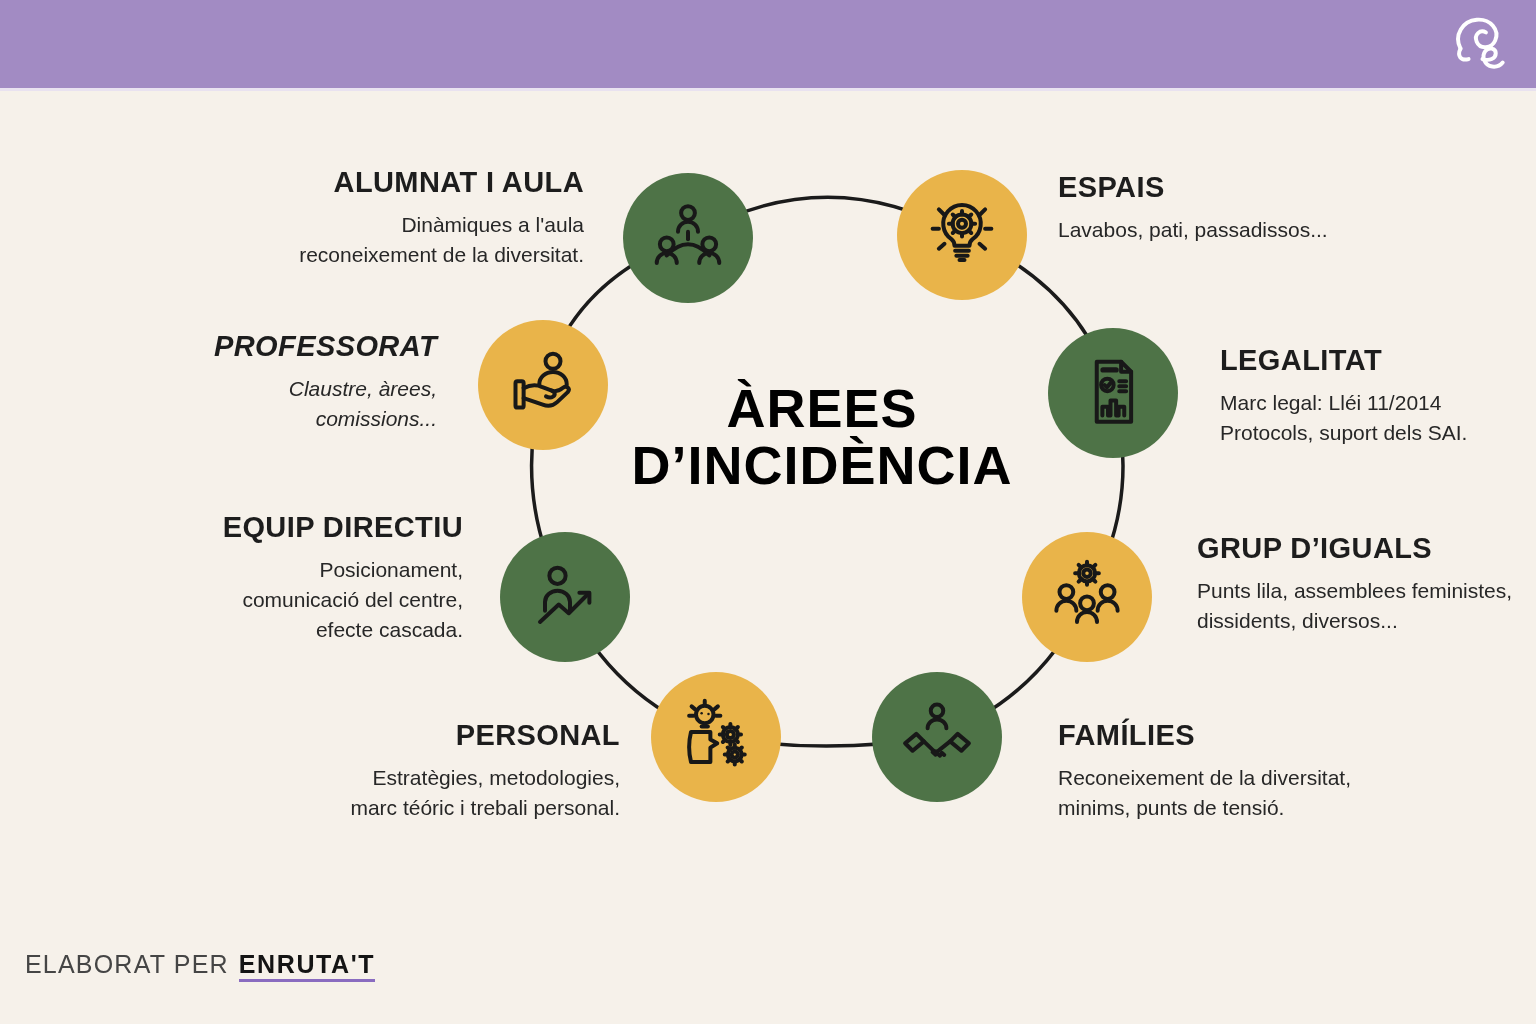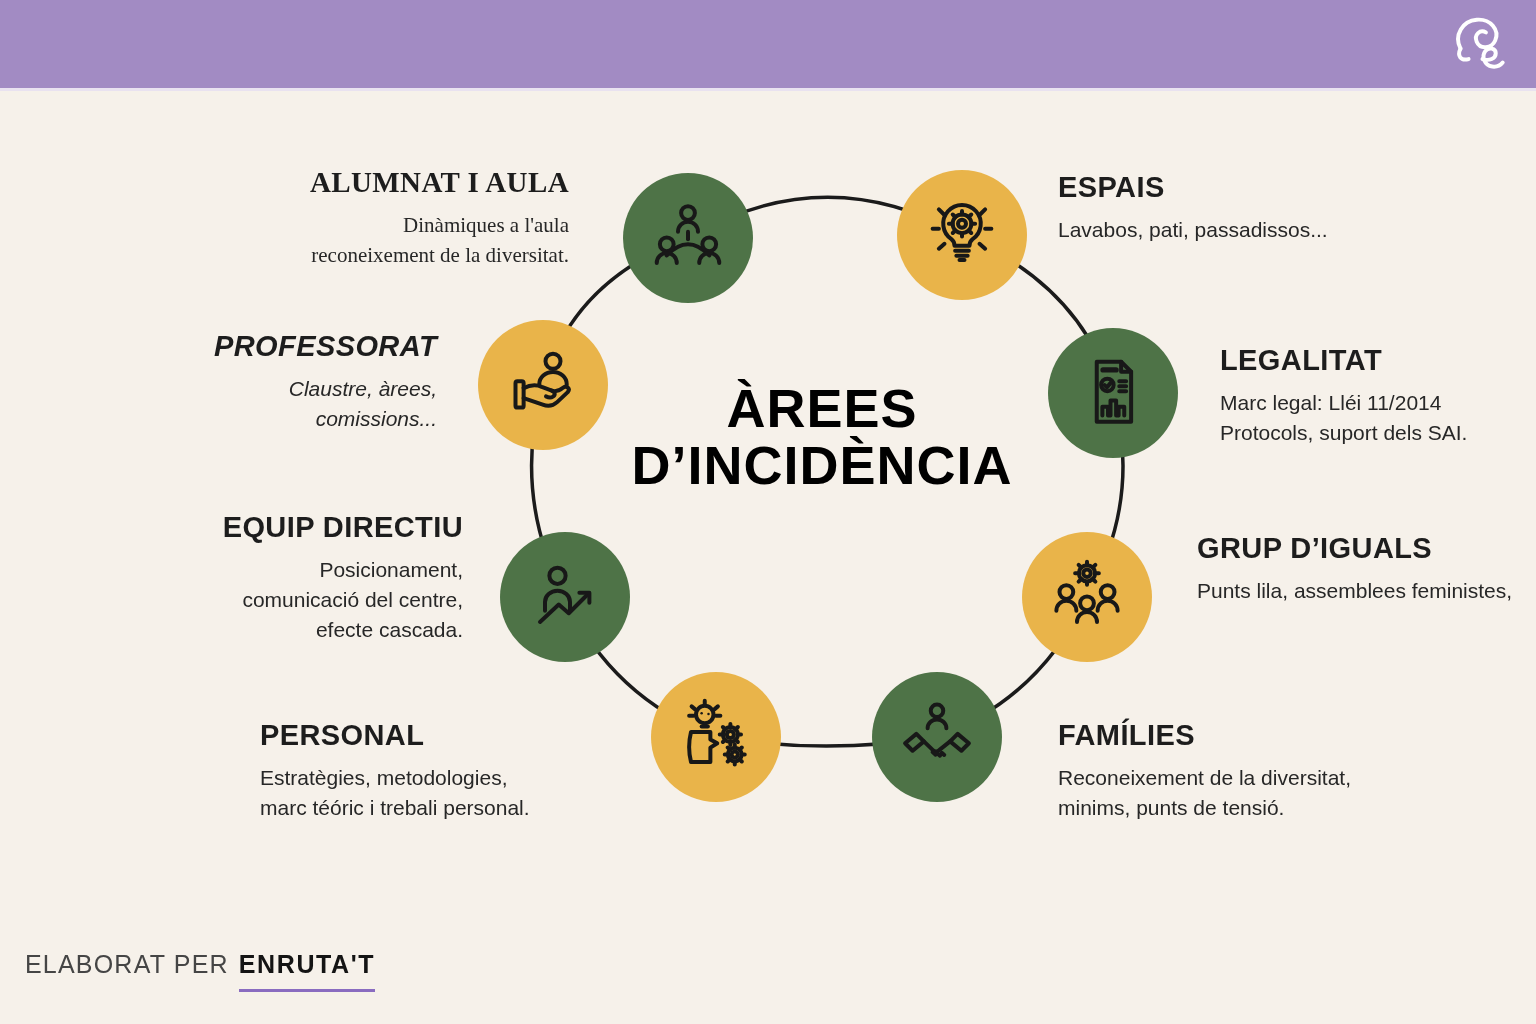--- a/index.html
+++ b/index.html
@@ -47,36 +47,36 @@
     position:absolute;left:522px;top:380px;width:600px;text-align:center;
     font-size:54px;line-height:57px;font-weight:700;letter-spacing:1px;color:#000000;
   }
 
   
   .tblock{position:absolute;}
   .tblock .h{font-size:29px;font-weight:700;letter-spacing:.4px;color:#1d1d1d;margin-bottom:11px;}
   .tblock .d{font-size:21px;line-height:30px;color:#272727;}
   .al-r{text-align:right;}
   .al-l{text-align:left;}
-  .al-c{text-align:left;}
-
-  #t-alumnat{left:119px;top:166px;width:450px;font-family:Liberation Serif, serif;}
+  .al-c{text-align:right;}
+
+  #t-alumnat{left:134px;top:166px;width:450px;}
   #t-espais{left:1058px;top:171px;width:430px;}
   #t-professorat{left:87px;top:330px;width:350px;font-style:italic;}
   #t-legalitat{left:1220px;top:344px;width:300px;}
   #t-equip{left:113px;top:511px;width:350px;}
   #t-grup{left:1197px;top:532px;width:335px;}
   #t-personal{left:260px;top:719px;width:360px;}
   #t-families{left:1058px;top:719px;width:430px;}
 
   
   .footer{position:absolute;left:25px;top:950px;font-size:25px;letter-spacing:1.2px;color:#454545;}
   .footer .link{
     font-weight:700;color:#141414;margin-left:10px;letter-spacing:1.6px;
-    border-bottom:3px solid #8a6cc0;padding-bottom:11px;text-decoration:none;cursor:pointer;
+    border-bottom:3px solid #8a6cc0;padding-bottom:1px;text-decoration:none;cursor:pointer;
   }
 </style>
 </head>
 <body>
 
 <div class="band">
   <svg class="logo" viewBox="0 0 64 64">
     <path d="M16 36 C10 24 18 12 30 11 C42 10 50 20 46 29 C43 36 33 37 30 30 C27.5 24 33 19 38 22"></path>
     <path d="M16 36 C13 42 16 47 23 45"></path>
     <path d="M35 45 C41 47 46.5 44.5 46.5 40 C46.5 35.5 40.5 34.5 37.5 38 C34 42.5 36.5 50.5 43.5 51.5 C47.5 52 50.5 50.5 52.5 48"></path>
@@ -215,20 +215,21 @@
 <div class="tblock al-r" id="t-equip">
   <div class="h">EQUIP DIRECTIU</div>
   <div class="d">Posicionament,</div>
   <div class="d">comunicació del centre,</div>
   <div class="d">efecte cascada.</div>
 </div>
 
 <div class="tblock al-l" id="t-grup">
   <div class="h">GRUP D’IGUALS</div>
   <div class="d">Punts lila, assemblees feministes,</div>
+  <div class="d">dissidents, diversos...</div>
 </div>
 
 <div class="tblock al-c" id="t-personal">
   <div class="h">PERSONAL</div>
   <div class="d">Estratègies, metodologies,</div>
   <div class="d">marc téóric i trebali personal.</div>
 </div>
 
 <div class="tblock al-l" id="t-families">
   <div class="h">FAMÍLIES</div>

